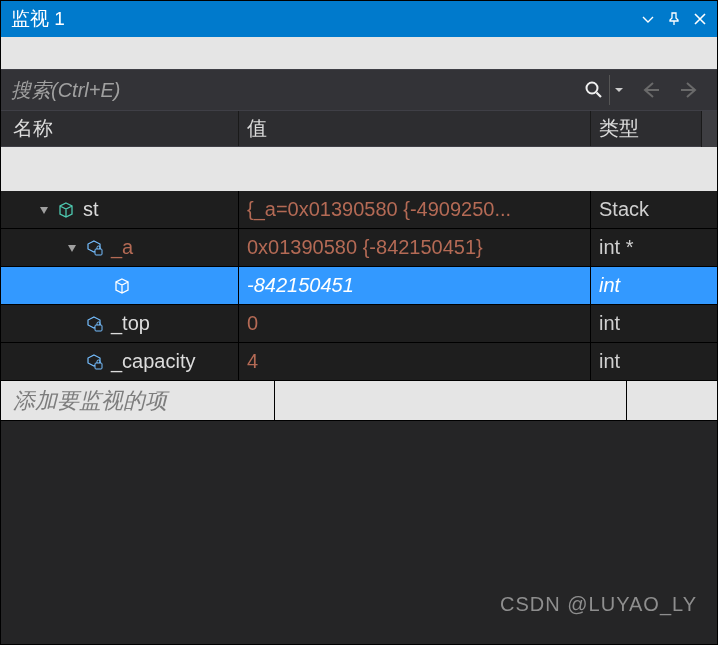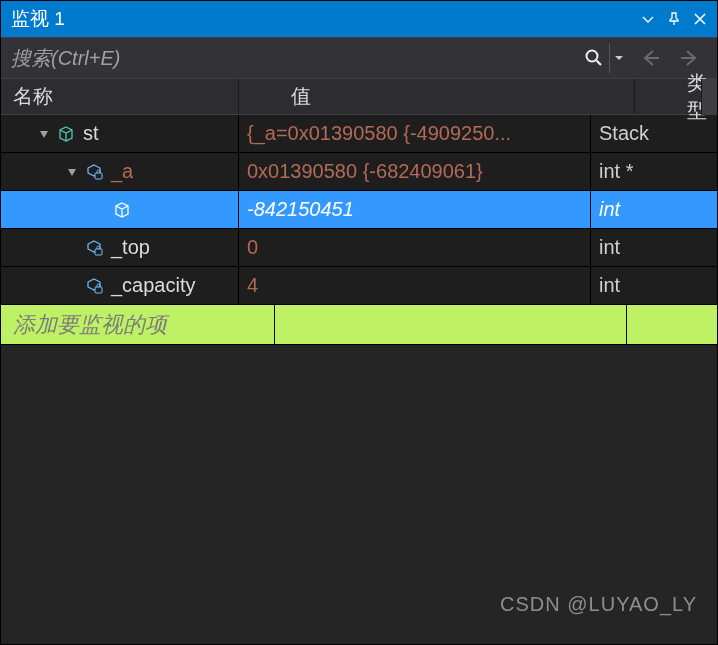--- a/index.html
+++ b/index.html
@@ -1,43 +1,43 @@
 <!DOCTYPE html>
 <html><head>
 <meta charset="utf-8">
 <style>
   * { box-sizing: border-box; margin: 0; padding: 0; font-family: "Segoe UI", "Microsoft YaHei", sans-serif; }
   html, body { width: 718px; height: 645px; background: #1e1e1e; color: #dcdcdc; overflow: hidden; }
 
-  .panel { width: 100%; height: 100%; display: flex; flex-direction: column; background: #bef264; border: 1px solid #000; }
+  .panel { width: 100%; height: 100%; display: flex; flex-direction: column; background: #e5e5e5; border: 1px solid #000; }
 
   
   .titlebar { background: #007acc; display: flex; align-items: center; padding: 0 6px 0 10px; height: 36px; }
   .titlebar .title { color: #ffffff; font-size: 19px; }
   .titlebar .spacer { flex: 1; }
   .titlebar .btn { width: 22px; height: 22px; display: flex; align-items: center; justify-content: center; margin-left: 4px; color: #ffffff; cursor: pointer; }
   .titlebar svg { stroke: #ffffff; fill: none; }
 
   
-  .searchbar { background: #333337; border-bottom: 1px solid #3f3f46; border-top: 1px solid #3f3f46; display: flex; align-items: center; height: 42px; padding: 0 10px 0 10px; }
+  .searchbar { background: #333337; border-bottom: 1px solid #3f3f46; border-top: 1px solid #3f3f46; display: flex; align-items: center; height: 42px; padding: 0 10px 0 10px; margin-top: 32px; }
   .searchbar .searchinput { flex: 1; background: transparent; border: none; outline: none; color: #d0d0d0; font-size: 20px; font-style: italic; }
   .searchbar .searchinput::placeholder { color: #a0a0a0; font-style: italic; }
   .searchbar .search-btn { width: 30px; height: 30px; display:flex; align-items:center; justify-content:center; cursor:pointer; }
   .searchbar .search-drop { width: 18px; height: 30px; display:flex; align-items:center; justify-content:center; cursor:pointer; border-left:1px solid #555; color:#cccccc; }
   .searchbar .navarrow { width: 34px; height: 34px; display:flex; align-items:center; justify-content:center; cursor:pointer; color:#6a6a6a; margin-left: 6px; }
   .searchbar .navarrow svg { stroke:#6a6a6a; fill:none; }
 
   
-  .gridheader { display:flex; background:#2d2d30; border-bottom:1px solid #3f3f46; height:36px; font-size:20px; color:#dcdcdc;gap:44px; }
+  .gridheader { display:flex; background:#2d2d30; border-bottom:1px solid #3f3f46; height:36px; font-size:20px; color:#dcdcdc; }
   .col-name { width: 238px; padding-left: 12px; display:flex; align-items:center; border-right:1px solid #1a1a1a; }
   .col-value { width: 352px; padding-left: 8px; display:flex; align-items:center; border-right:1px solid #1a1a1a; }
   .col-type  { flex:1; padding-left: 8px; display:flex; align-items:center; }
 
   
-  .rows { background:#1e1e1e; }
+  .rows { background:#1e1e1e;margin-top:44px; }
   .row { display:flex; height:38px; font-size:20px; border-bottom:1px solid #000000; }
   .row.selected { background:#3399ff; color:#ffffff; }
   .row.selected .valuecell, .row.selected .typecell { color:#ffffff;font-style:italic; }
   .namecell { width:238px; display:flex; align-items:center; border-right:1px solid #000; color:#dcdcdc; overflow:hidden; white-space:nowrap; }
   .namecell .indent { display:inline-block; height:100%; flex-shrink:0; }
   .namecell .expander { width:18px; height:18px; display:flex; align-items:center; justify-content:center; flex-shrink:0; margin-right:2px;}
   .namecell .expander svg { fill:#a0a0a0; }
   .namecell .icon { width:22px; height:22px; display:flex; align-items:center; justify-content:center; flex-shrink:0; margin-right:6px; }
   .namecell .label { white-space:nowrap; }
   .valuecell { width:352px; display:flex; align-items:center; border-right:1px solid #000; padding-left:8px; color:#b46a55; overflow:hidden; white-space:nowrap; }
@@ -143,21 +143,21 @@
             </span>
             <span class="icon">
               <svg width="18" height="18" viewBox="0 0 18 18">
                 <path d="M9 2 L15 5 L15 10 L9 13 L3 10 L3 5 Z" stroke="#75beff" stroke-width="1.2" fill="none"></path>
                 <rect x="10" y="10" width="7" height="6" rx="1" fill="#1e1e1e" stroke="#75beff" stroke-width="1"></rect>
                 <path d="M12 10 v-1.5 a1.5 1.5 0 0 1 3 0 V10" stroke="#75beff" stroke-width="1" fill="none"></path>
               </svg>
             </span>
             <span class="label" style="color: rgb(180, 106, 85);">_a</span>
           </div>
-          <div class="valuecell" style="color: rgb(180, 106, 85);">0x01390580 {-682409061}</div>
+          <div class="valuecell" style="color: rgb(180, 106, 85);">0x01390580 {-842150451}</div>
           <div class="typecell">int *</div>
         </div>
         <div class="row selected">
           <div class="namecell">
             <span class="indent" style="width: 90px;"></span>
             <span class="expander"></span>
             <span class="icon">
               <svg width="18" height="18" viewBox="0 0 18 18">
                 <path d="M9 2 L15 5 L15 13 L9 16 L3 13 L3 5 Z M3 5 L9 8 L15 5 M9 8 L9 16" stroke="#ffffff" stroke-width="1.3" fill="none"></path>
               </svg>

